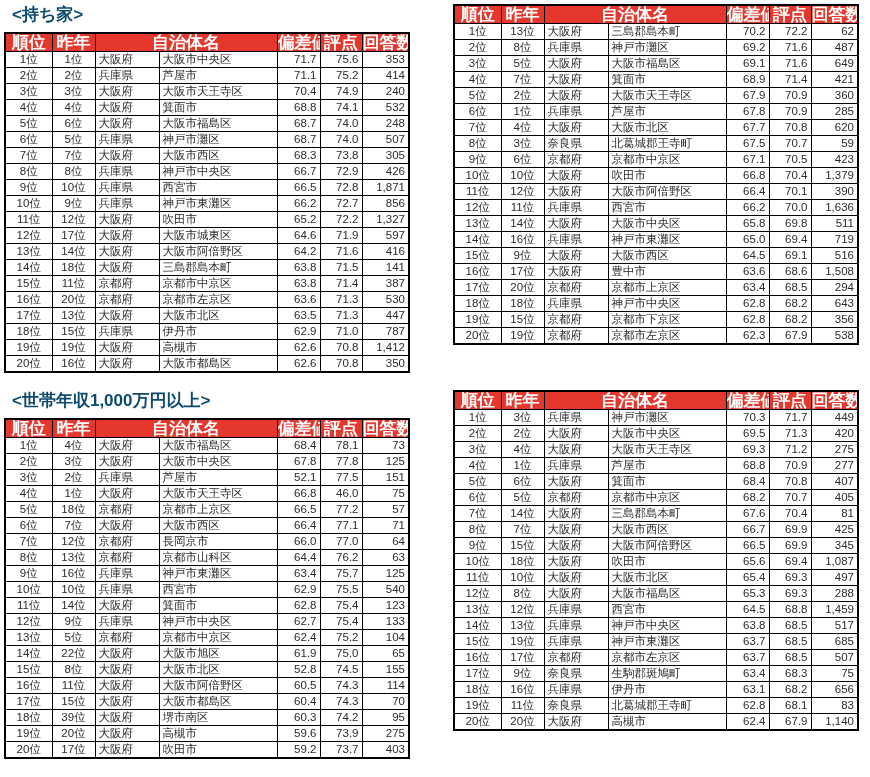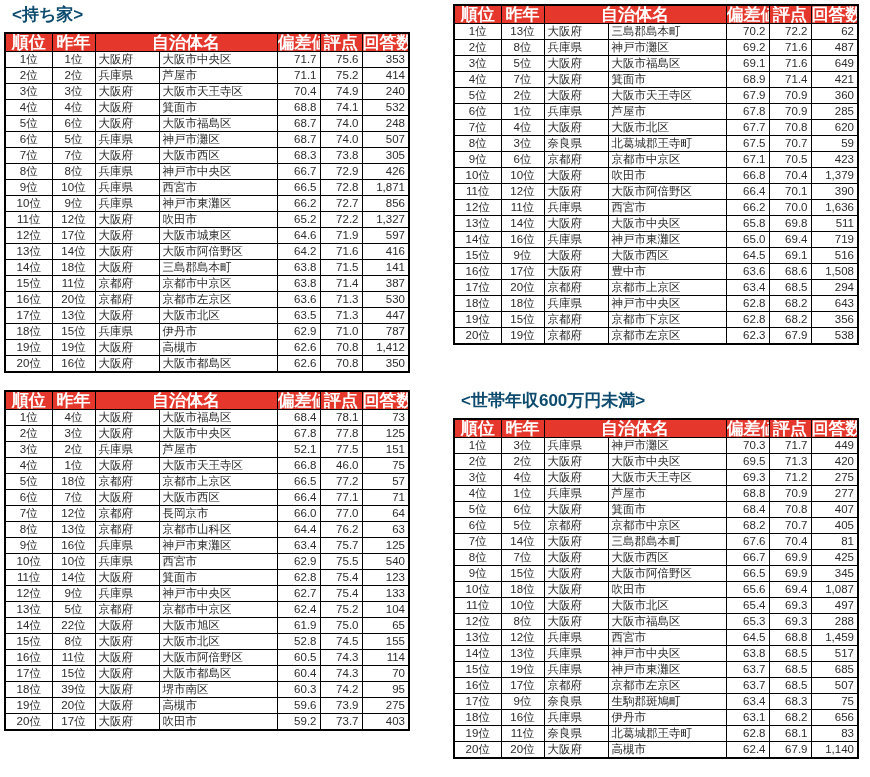--- a/index.html
+++ b/index.html
@@ -479,20 +479,21 @@
               <td class="c-left">京都市左京区</td>
               <td class="c-right">62.3</td>
               <td class="c-right">67.9</td>
               <td class="c-right">538</td>
             </tr>
           </tbody>
       </table>
     </section>
 
     <section class="tbl-block">
+      <h2 class="tbl-title">&lt;世帯年収1,000万円以上&gt;</h2>
       <table class="rank-table">
         <colgroup>
           <col style="width:47px">
             <col style="width:43px">
             <col style="width:64px">
           <col style="width:118px">
             <col style="width:43px">
             <col style="width:42px">
             <col style="width:47px">
         </colgroup>
@@ -685,21 +686,20 @@
               <td class="c-left">吹田市</td>
               <td class="c-right">59.2</td>
               <td class="c-right">73.7</td>
               <td class="c-right">403</td>
             </tr>
           </tbody>
       </table>
     </section>
 
     <section class="tbl-block">
-      <h2 class="tbl-title">&lt;世帯年収600万円未満&gt;</h2>
       <table class="rank-table">
         <colgroup>
           <col style="width:47px">
             <col style="width:43px">
             <col style="width:64px">
           <col style="width:118px">
             <col style="width:43px">
             <col style="width:42px">
             <col style="width:47px">
         </colgroup>

